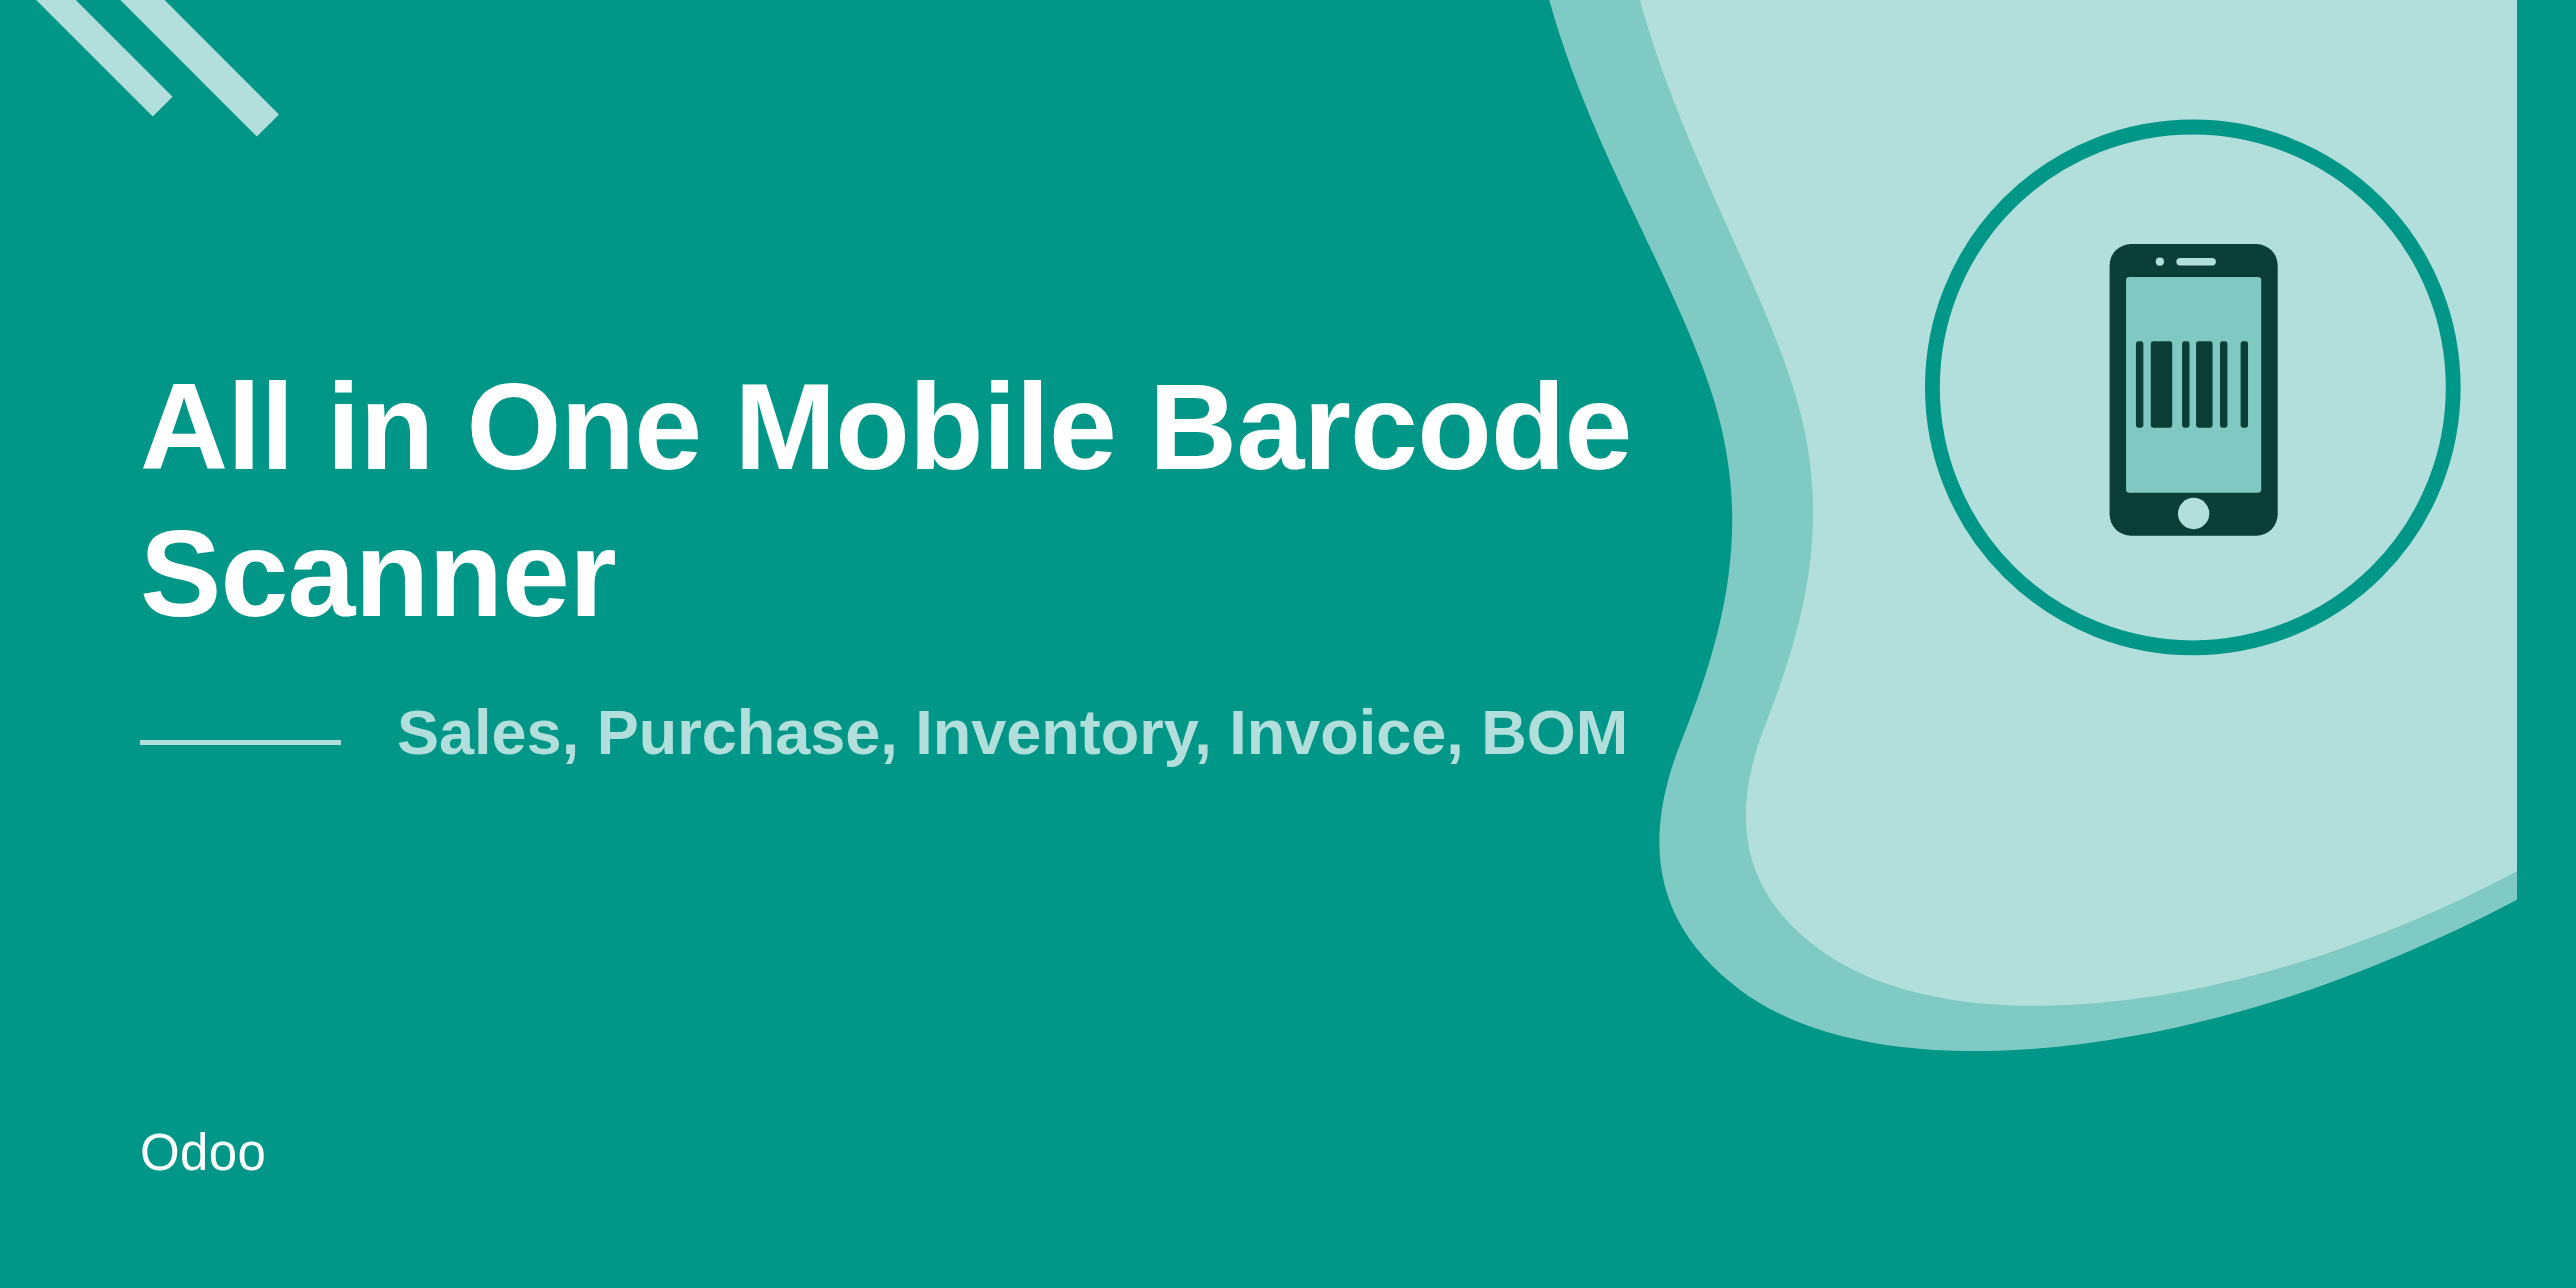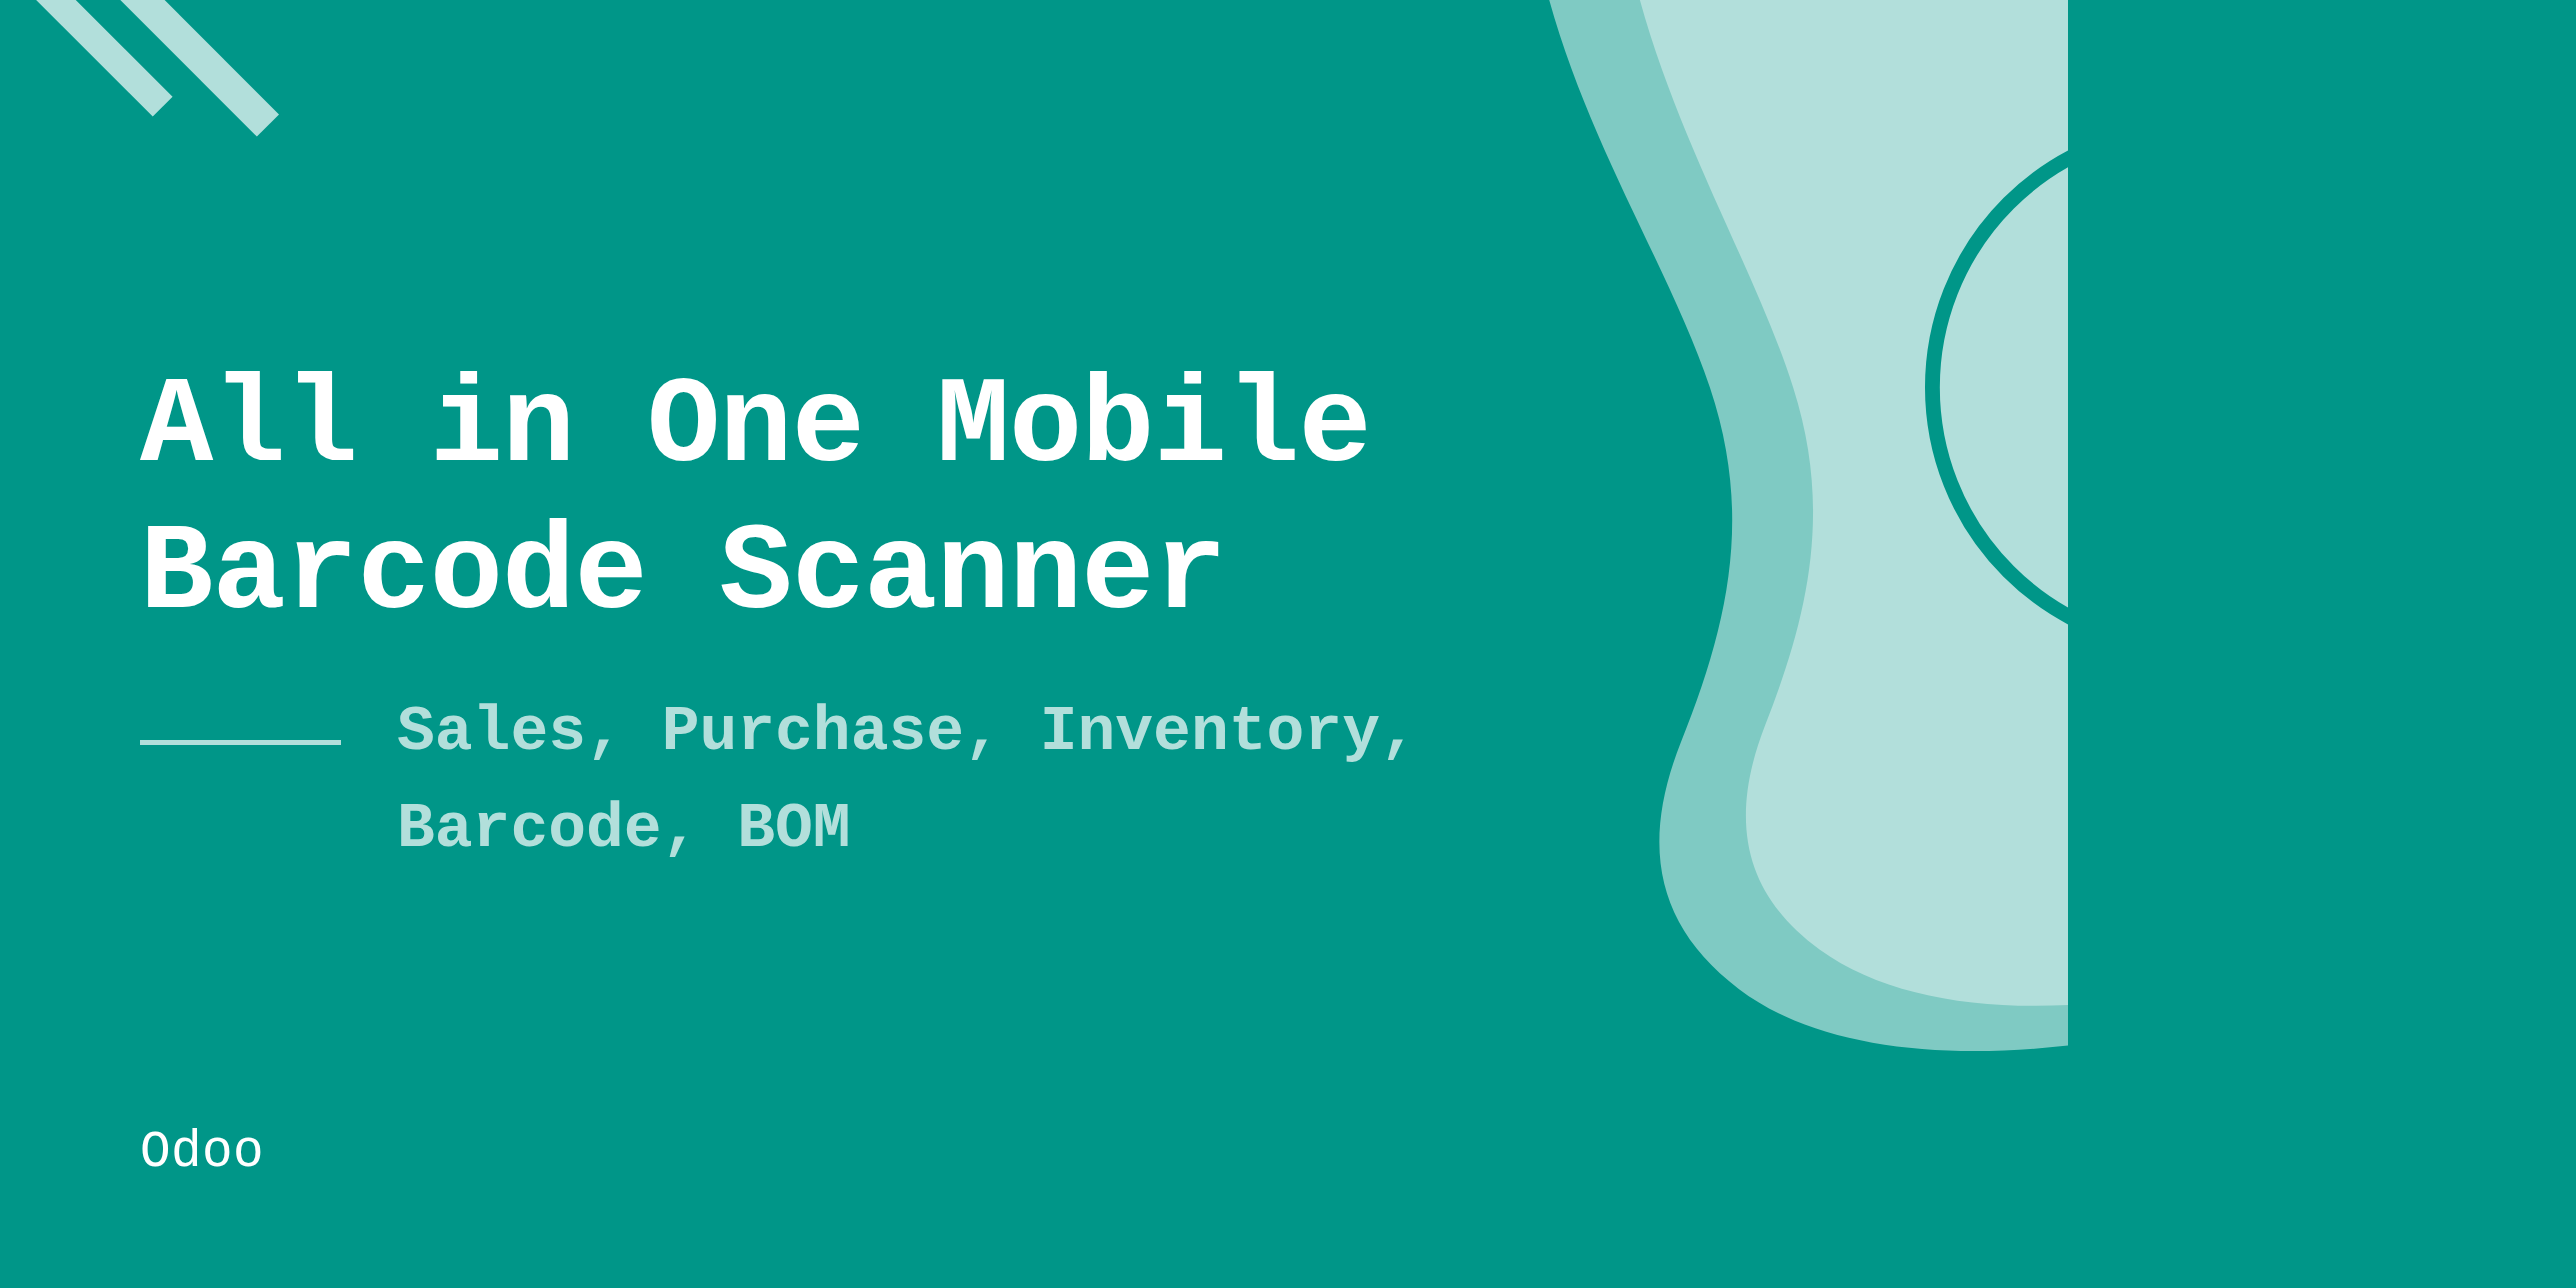--- a/index.html
+++ b/index.html
@@ -4,21 +4,21 @@
 <title>All in One Mobile Barcode Scanner</title>
 <style>
   html,body{margin:0;padding:0;}
   body{
     width:2576px;height:1289px;
     background:#009688;
     font-family:"Liberation Sans","DejaVu Sans",sans-serif;
     overflow:hidden;
     position:relative;
   }
-  #stage{position:absolute;inset:0;width:2068px;height:1289px;overflow:hidden;font-family:Liberation Mono, monospace;}
+  #stage{position:absolute;inset:0;width:2517px;height:1289px;overflow:hidden;}
 
   
   #bg-art{position:absolute;left:0;top:0;width:2576px;height:1289px;}
 
   
   .text-col{
     position:absolute;
     left:140px;top:354px;
     width:1566px;
   }
@@ -115,20 +115,20 @@
       </g>
     </g>
   </svg>
 
   <div class="text-col">
 
     <h1 id="headline">All in One Mobile Barcode Scanner</h1>
 
     <div class="sub-row">
       <div id="sub-rule"></div>
-      <p id="subtitle">Sales, Purchase, Inventory, Barcode, BOM</p>
+      <p id="subtitle">Sales, Purchase, Inventory, Invoice, BOM</p>
     </div>
   </div>
 
   <div id="footer-brand">Odoo</div>
 
 </div>
 
 
 </body></html>

